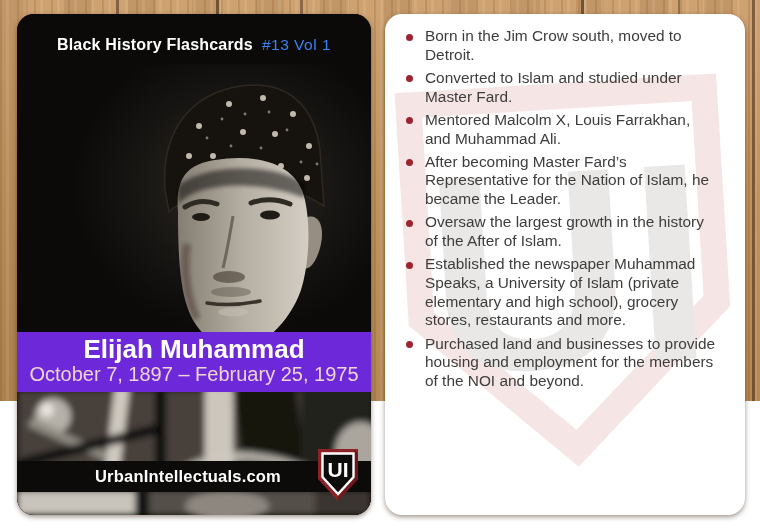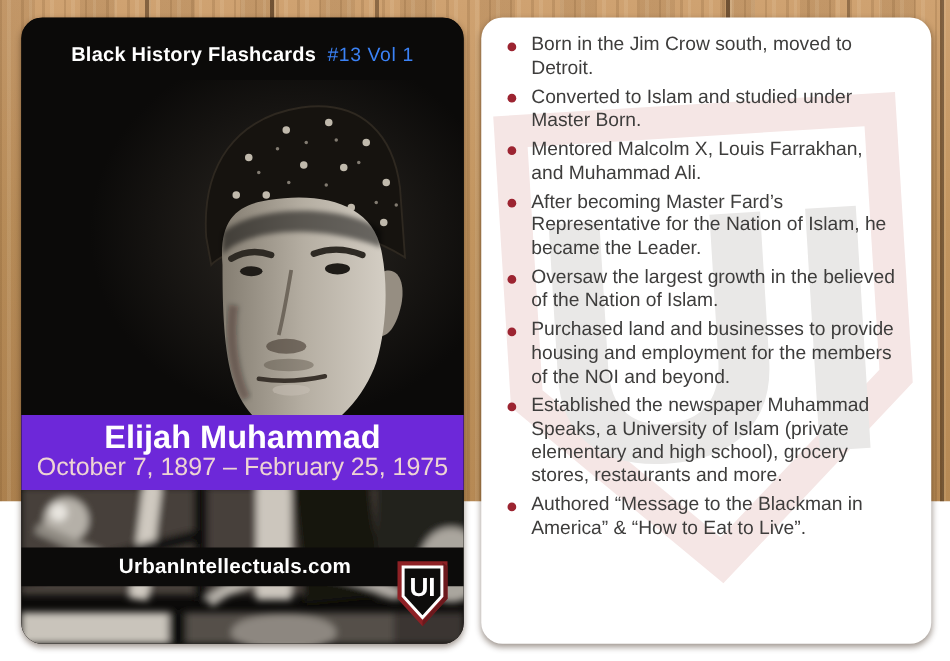--- a/index.html
+++ b/index.html
@@ -22,21 +22,21 @@
   .left-card{left:17px;width:354px;background:#0c0a09;}
   .portrait{position:absolute;inset:0;z-index:0;}
   .lc-header{position:absolute;top:0;left:0;right:0;height:54px;z-index:2;
     display:flex;align-items:center;justify-content:center;gap:9px;padding-top:8px;box-sizing:border-box;}
   .lc-brand{color:#fff;font-weight:bold;font-size:16px;letter-spacing:.2px;}
   .lc-issue{color:#3b82f6;font-size:15.5px;letter-spacing:.5px;}
   .banner{position:absolute;left:0;right:0;top:318px;height:60px;background:#6d28d9;z-index:2;
     text-align:center;box-sizing:border-box;padding-top:4px;}
   .banner-name{display:block;color:#ffffff;font-weight:bold;font-size:26px;line-height:27px;}
   .banner-dates{display:block;color:#eed4d3;font-size:20px;line-height:23px;}
-  .lc-footer{position:absolute;left:0;right:0;top:424px;height:31px;background:#0c0b0a;z-index:2;
+  .lc-footer{position:absolute;left:0;right:0;top:447px;height:31px;background:#0c0b0a;z-index:2;
     display:flex;align-items:center;}
   .lc-site{color:#ffffff;font-weight:bold;font-size:16.5px;margin-left:78px;letter-spacing:.2px;}
   .lc-logo{position:absolute;left:299px;top:433px;z-index:3;}
   
   .right-card{left:385px;width:360px;background:#ffffff;}
   .watermark{position:absolute;left:16px;top:64px;width:332px;height:394px;z-index:0;
     transform:rotate(-3.5deg);}
   .facts{position:relative;z-index:1;list-style:none;margin:0;padding:13px 27px 6px 18px;}
   .facts li{position:relative;padding-left:22px;margin-bottom:4.5px;
     font-size:15.4px;line-height:18.7px;color:#3e3d3c;}
@@ -169,23 +169,22 @@
   <div class="card right-card">
 
     <svg class="watermark" viewBox="0 0 332 394">
       <path d="M5 5 H327 V238 L166 389 L5 238 Z" fill="#f5e6e5"></path>
       <path d="M31 31 H301 V226 L166 352 L31 226 Z" fill="#ffffff"></path>
       <text x="168" y="288" text-anchor="middle" font-family="Liberation Sans, sans-serif" font-size="282" font-weight="bold" fill="#e9e8e7">UI</text>
     </svg>
 
     <ul class="facts">
       <li>Born in the Jim Crow south, moved to Detroit.</li>
-      <li>Converted to Islam and studied under Master Born.</li>
+      <li>Converted to Islam and studied under Master Fard.</li>
       <li>Mentored Malcolm X, Louis Farrakhan, and Muhammad Ali.</li>
       <li>After becoming Master Fard’s Representative for the Nation of Islam, he became the Leader.</li>
-      <li>Oversaw the largest growth in the believed of the Nation of Islam.</li>
+      <li>Oversaw the largest growth in the history of the After of Islam.</li>
+      <li>Established the newspaper Muhammad Speaks, a University of Islam (private elementary and high school), grocery stores, restaurants and more.</li>
       <li>Purchased land and businesses to provide housing and employment for the members of the NOI and beyond.</li>
-      <li>Established the newspaper Muhammad Speaks, a University of Islam (private elementary and high school), grocery stores, restaurants and more.</li>
-      <li>Authored “Message to the Blackman in America” &amp; “How to Eat to Live”.</li>
     </ul>
   </div>
 
 </div>
 
 </body></html>

